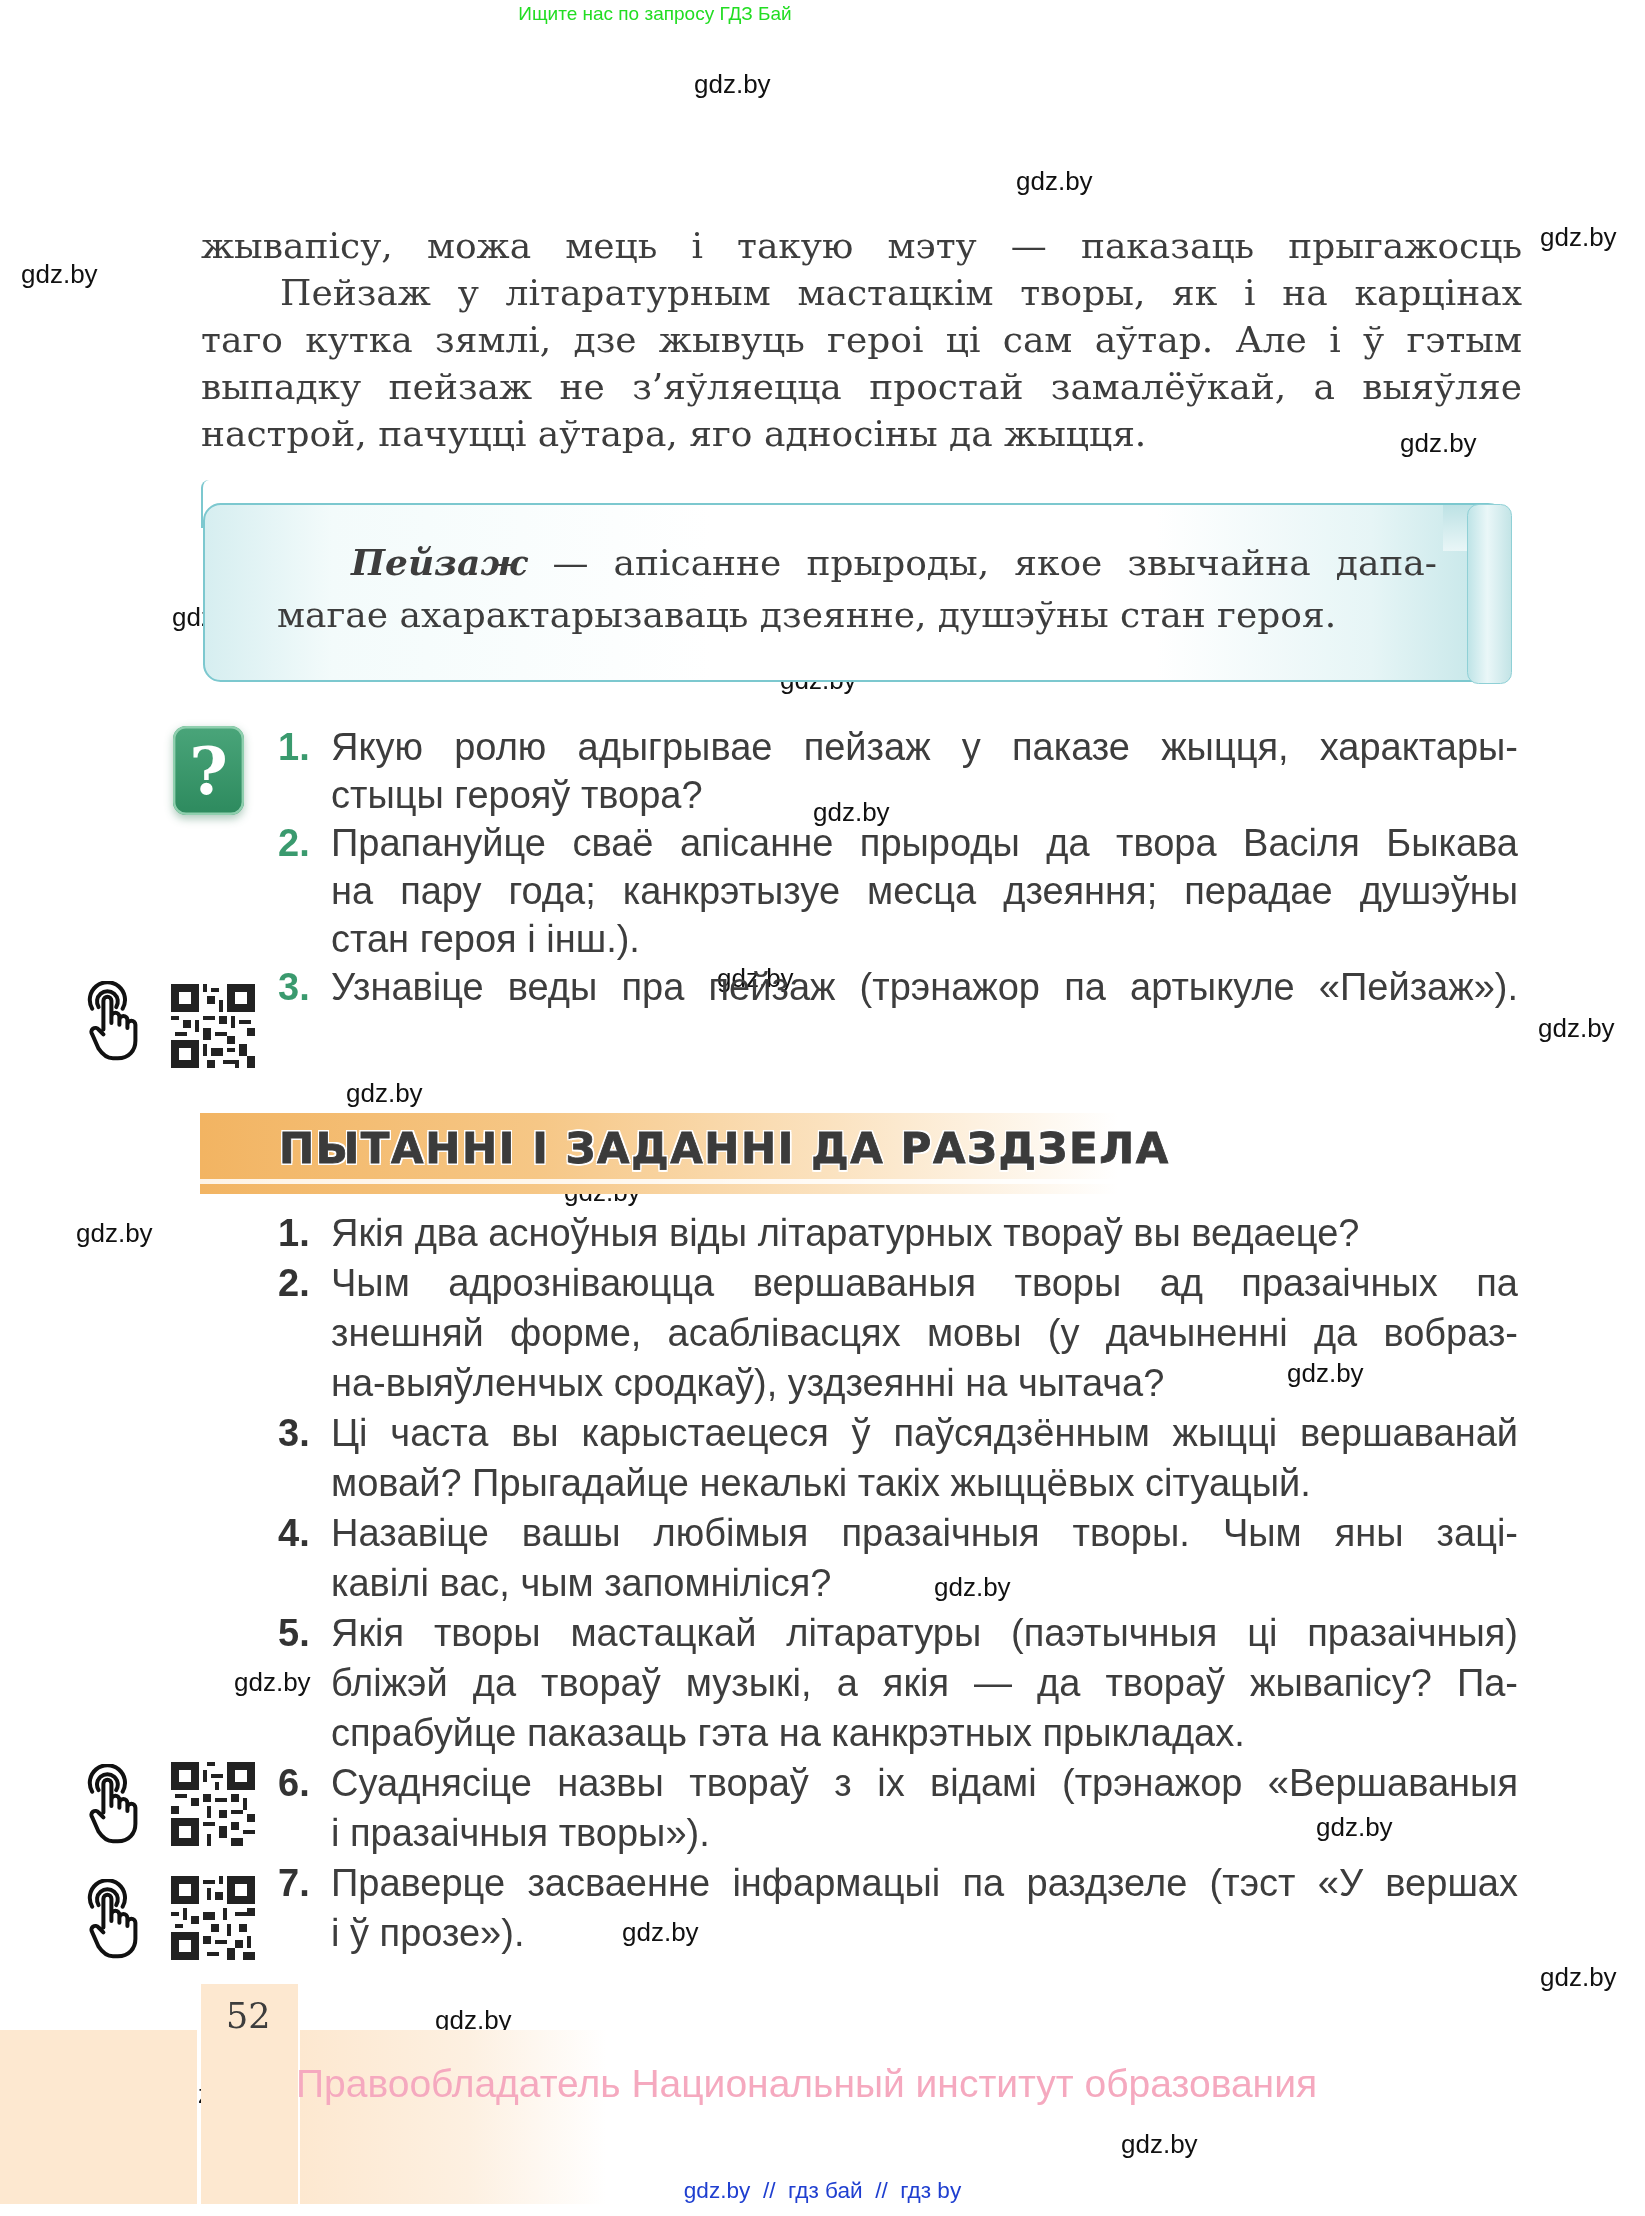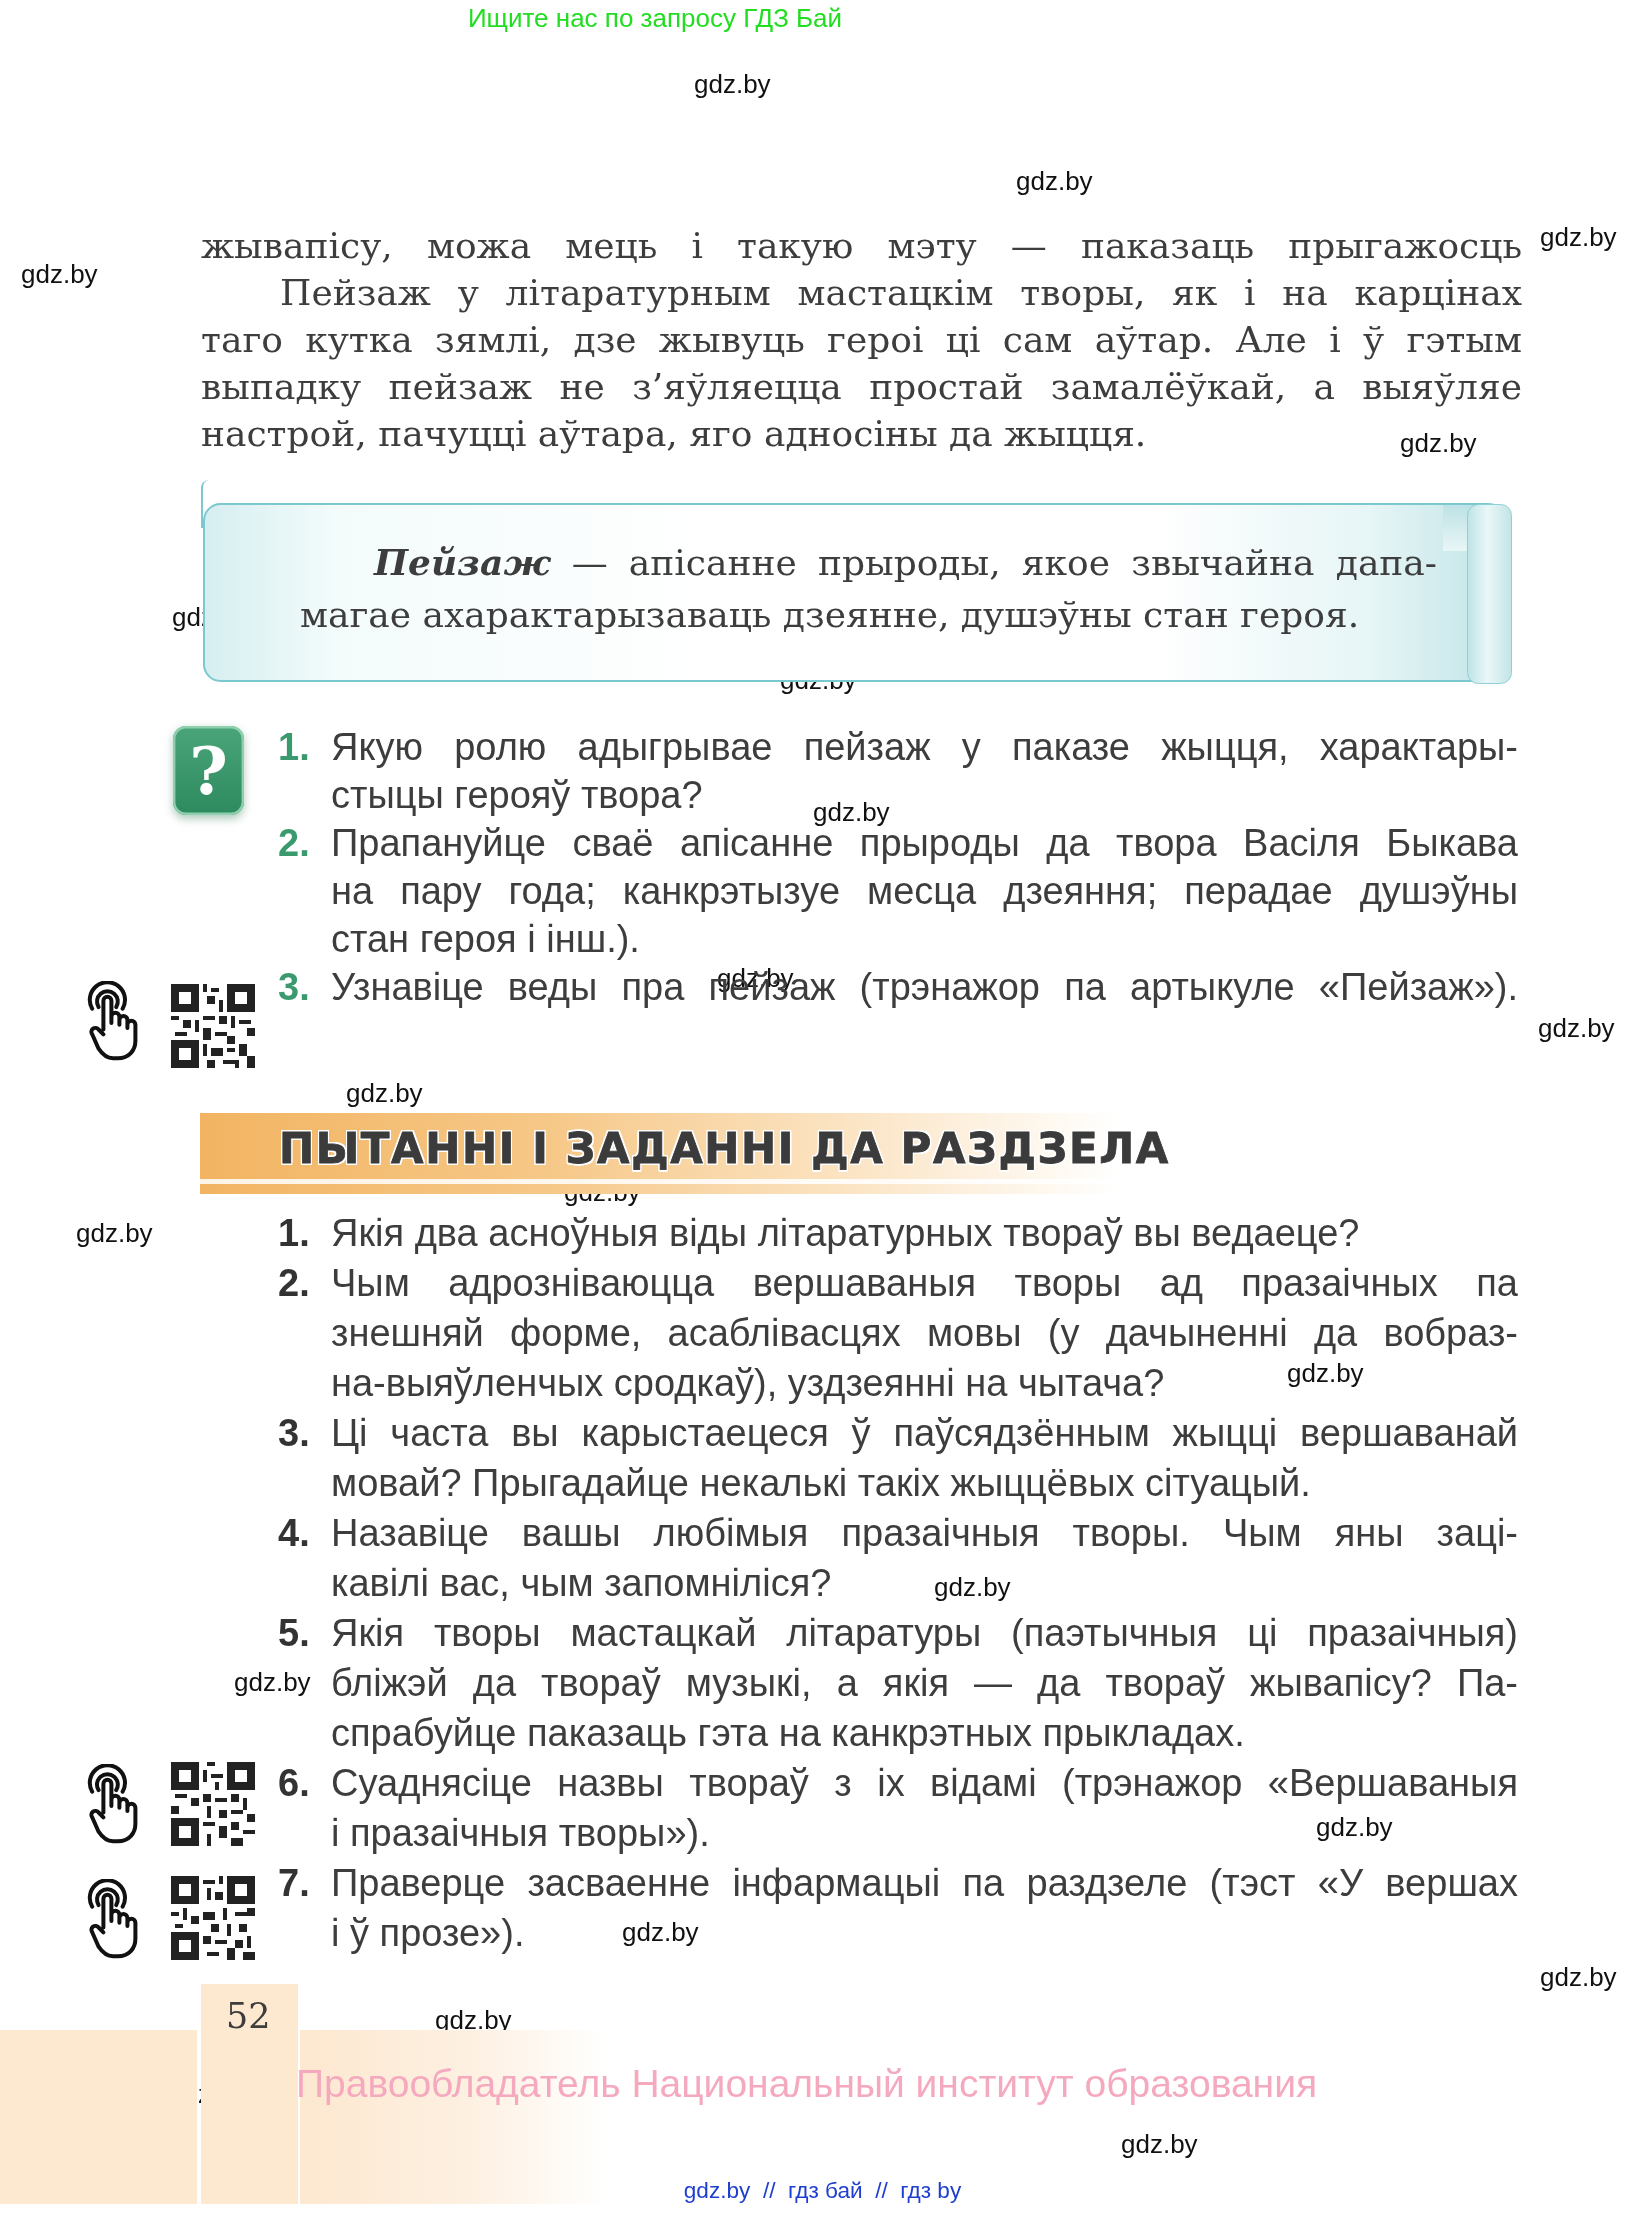--- a/index.html
+++ b/index.html
@@ -1,30 +1,30 @@
 <!DOCTYPE html>
 <html style="font-size:13px"><head>
 <meta charset="utf-8">
 <style>
   html, body { margin:0; padding:0; }
   body { width:1645px; height:2216px; position:relative; background:#ffffff; overflow:hidden; color:#3a3a3a; }
   .wm { position:absolute; font-family:"Liberation Sans", sans-serif; font-size:26px; color:#111; white-space:nowrap; }
-  .top-banner { position:absolute; left:0; width:1310px; top:3.2px; text-align:center; font-family:"Liberation Sans", sans-serif; font-size:26px; color:#22dd22; }
+  .top-banner { position:absolute; left:0; width:1310px; top:3.2px; text-align:center; font-family:"Liberation Sans", sans-serif; font-size:19px; color:#22dd22; }
   .serif-para { position:absolute; left:201px; top:222px; width:1321px; font-family:"DejaVu Serif", serif; font-size:36px; line-height:47px; color:#3d3d3d; text-align:justify; }
   .serif-para .line { display:block; text-align:justify; text-align-last:justify; white-space:nowrap; }
   .serif-para .line.first { padding-left:79px; }
   .serif-para .line.last { text-align-last:left; }
 
   .scroll-box { position:absolute; left:203px; top:480px; width:1318px; height:213px; }
   .scroll-body { position:absolute; left:0; top:22.6px; width:1272px; height:179px; border:2.4px solid #7cc8cf; border-radius:17.7px 0 0 17.7px; background:linear-gradient(90deg,#d6eef0 0%,#f3fbfb 10%,#ffffff 40%,#ffffff 75%,#e6f5f6 92%,#c9e8ea 100%); box-sizing:border-box; }
   .scroll-top-curl { position:absolute; left:-1.6px; top:0; width:32px; height:48px; border-left:2.4px solid #7cc8cf; border-top-left-radius:8px; }
   .scroll-roll { position:absolute; left:1264px; top:24px; width:45px; height:180px; border-radius:11.3px; background:linear-gradient(90deg,#bfe4e7 0%,#eaf7f8 45%,#c3e4e6 100%); border:1.6px solid #8fd0d6; box-sizing:border-box; }
   .scroll-roll-top { position:absolute; left:1240px; top:22.6px; width:69px; height:48px; border-radius:0 24px 0 0; background:linear-gradient(180deg,#bde2e5,#e9f6f7); border-top:2.4px solid #7cc8cf; border-right:2.4px solid #7cc8cf; box-sizing:border-box; }
   .def-text { position:absolute; left:74px; top:56px; width:1160px; font-family:"DejaVu Serif", serif; font-size:36px; line-height:52px; color:#3d3d3d; }
-  .def-text .line { display:block; white-space:nowrap;margin-left:23px; }
+  .def-text .line { display:block; white-space:nowrap; }
   .def-text .line.first { padding-left:74px; text-align:justify; text-align-last:justify; }
   .def-text .term { font-weight:bold; font-style:italic; }
 
   .qicon { position:absolute; left:173px; top:726px; width:71px; height:89px; border-radius:13px; background:linear-gradient(180deg,#4aa57a,#2d8a5e); box-shadow:0 3.2px 8px rgba(80,140,110,0.45), inset 0 0 0 2.4px #8fcfae; display:flex; align-items:center; justify-content:center; color:#fff; font-family:"DejaVu Serif", serif; font-weight:bold; font-size:66px; }
 
   .qlist { position:absolute; font-family:"Liberation Sans", sans-serif; font-size:38px; line-height:48px; color:#3d3d3d; }
   .qitem { position:relative; padding-left:53px; }
   .qitem .num { position:absolute; left:0; top:0; font-weight:bold; }
   .qitem .txt .line { display:block; white-space:nowrap; text-align:justify; text-align-last:justify; }
   .qitem .txt .line.last { text-align-last:left; }

